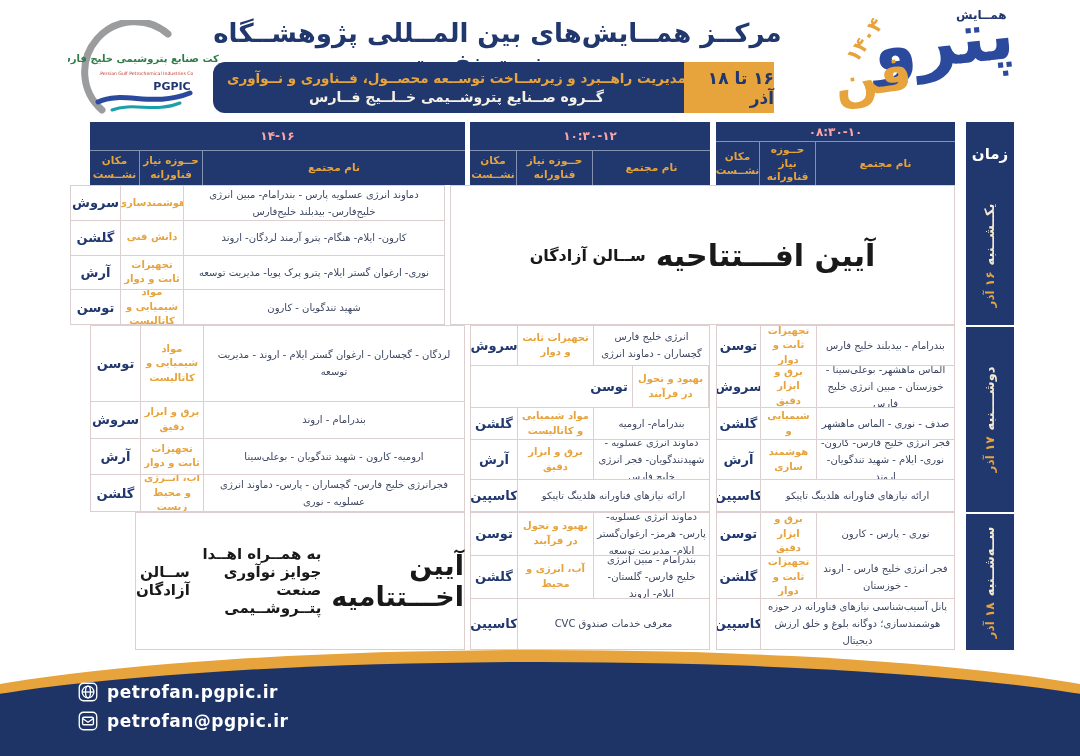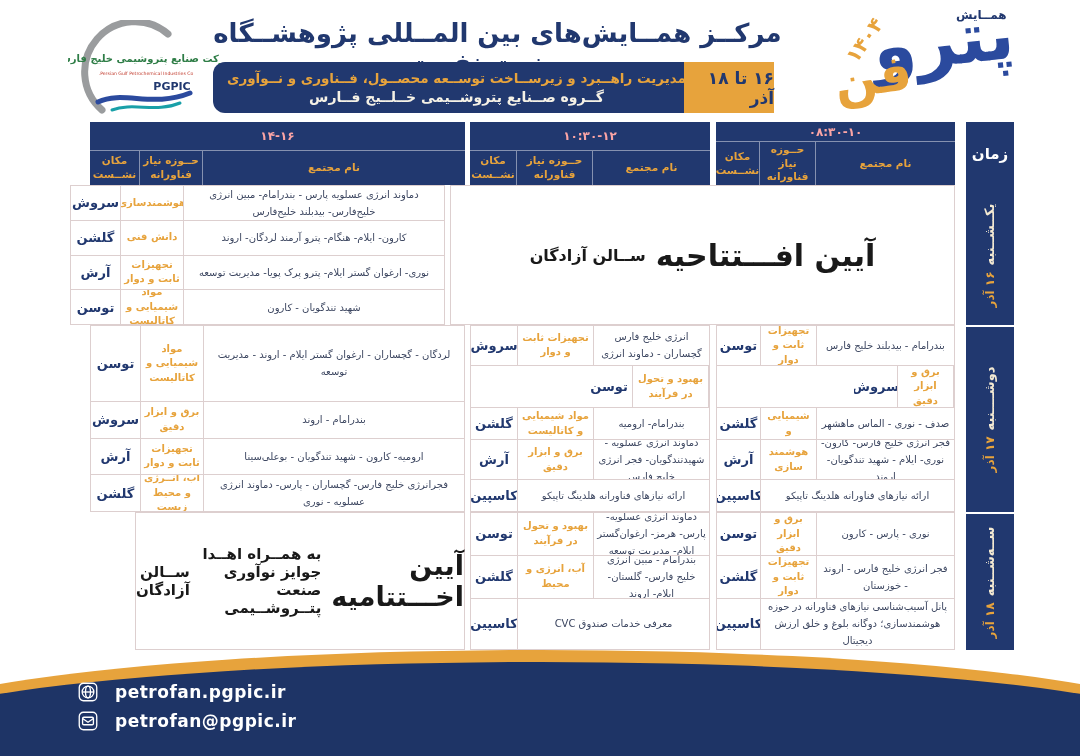--- a/index.html
+++ b/index.html
@@ -123,21 +123,21 @@
     background:var(--orange);border-radius:50% 50% 0 0 / 80px 80px 0 0;
   }
   .navy-curve{
     position:absolute;left:-130px;top:662px;width:1340px;height:220px;
     background:var(--navy-deep);border-radius:50% 50% 0 0 / 78px 78px 0 0;
   }
   .footer-links{
     position:absolute;left:78px;top:682px;display:flex;flex-direction:column;
     gap:9px;direction:ltr;
   }
-  .flink{display:flex;align-items:center;gap:17px;color:#fff;font-size:17px;
+  .flink{display:flex;align-items:center;gap:9px;color:#fff;font-size:17px;
     font-weight:bold;letter-spacing:.5px}
   .flink svg{display:block}
 </style>
 </head>
 <body>
 
 <div class="title">مرکــز همــایش‌های بین المــللی پژوهشــگاه صــنعت نفــت</div>
 
 <div class="dept-bar">
   <span class="dept-line1">مدیریت راهــبرد و زیرســاخت توســعه محصــول، فــناوری و نــوآوری</span>
@@ -238,20 +238,21 @@
         <span class="day-date">۱۷ آذر</span>
       </div>
     </div>
     <div class="slot s1 body">
       <div class="row" style="flex:1.25">
         <div class="cell complex">بندرامام - بیدبلند خلیج فارس</div>
         <div class="cell field">تجهیزات ثابت و دوار</div>
         <div class="cell venue">توسن</div>
       </div>
       <div class="row" style="flex:1.35">
+        <div class="cell complex">الماس ماهشهر- بوعلی‌سینا - خوزستان - مبین انرژی خلیج فارس</div>
         <div class="cell field">برق و ابزار دقیق</div>
         <div class="cell venue">سروش</div>
       </div>
       <div class="row">
         <div class="cell complex">صدف - نوری - الماس ماهشهر</div>
         <div class="cell field">مواد شیمیایی و کاتالیست</div>
         <div class="cell venue">گلشن</div>
       </div>
       <div class="row" style="flex:1.25">
         <div class="cell complex">فجر انرژی خلیج فارس- کارون- نوری- ایلام - شهید تندگویان- اروند</div>

